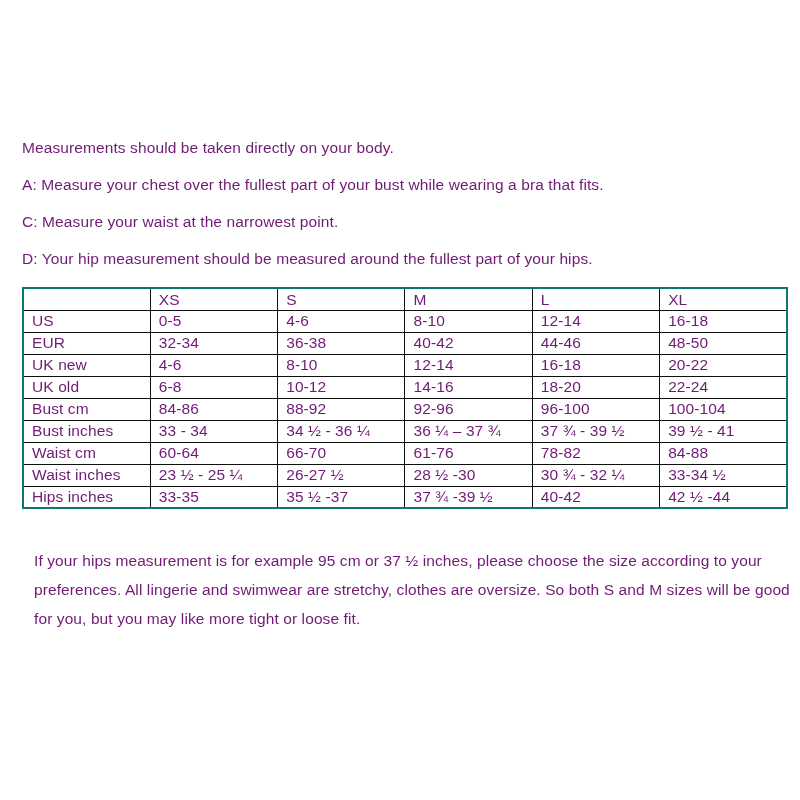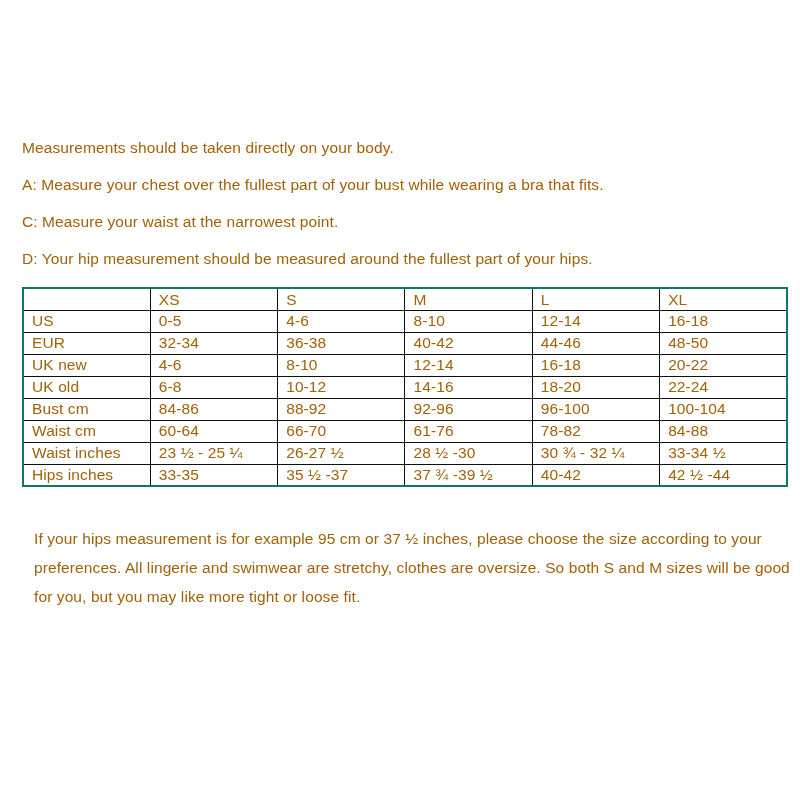--- a/index.html
+++ b/index.html
@@ -2,21 +2,21 @@
 <html><head>
 <meta charset="utf-8">
 <style>
   html, body { margin: 0; padding: 0; background: #ffffff; }
   .page {
     position: relative;
     width: 800px;
     height: 676px;
     background: #ffffff;
     font-family: "Liberation Sans", sans-serif;
-    color: #a16207;
+    color: #701a75;
     overflow: hidden;
   }
   .content {
     position: absolute;
     left: 22px;
     top: 139px;
     width: 766px;
   }
   .para {
     font-size: 15.5px;
@@ -110,20 +110,28 @@
         </tr>
         <tr>
           <td>Bust cm</td>
           <td>84-86</td>
           <td>88-92</td>
           <td>92-96</td>
           <td>96-100</td>
           <td>100-104</td>
         </tr>
         <tr>
+          <td>Bust inches</td>
+          <td>33 - 34</td>
+          <td>34 ½ - 36 ¼</td>
+          <td>36 ¼ – 37 ¾</td>
+          <td>37 ¾ - 39 ½</td>
+          <td>39 ½ - 41</td>
+        </tr>
+        <tr>
           <td>Waist cm</td>
           <td>60-64</td>
           <td>66-70</td>
           <td>61-76</td>
           <td>78-82</td>
           <td>84-88</td>
         </tr>
         <tr>
           <td>Waist inches</td>
           <td>23 ½ - 25 ¼</td>

